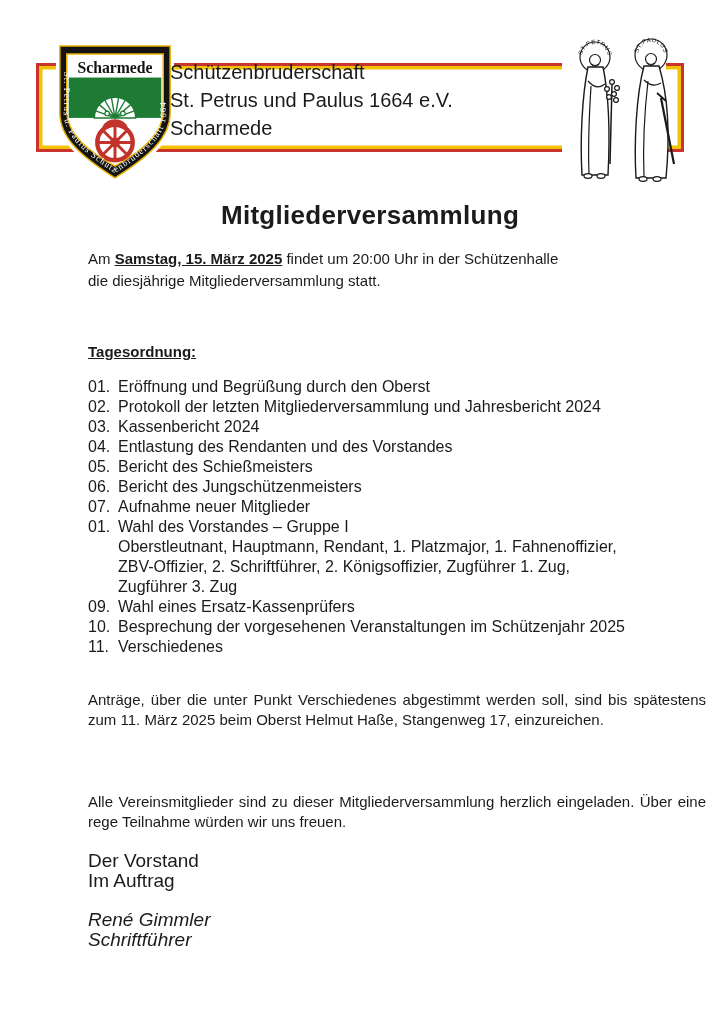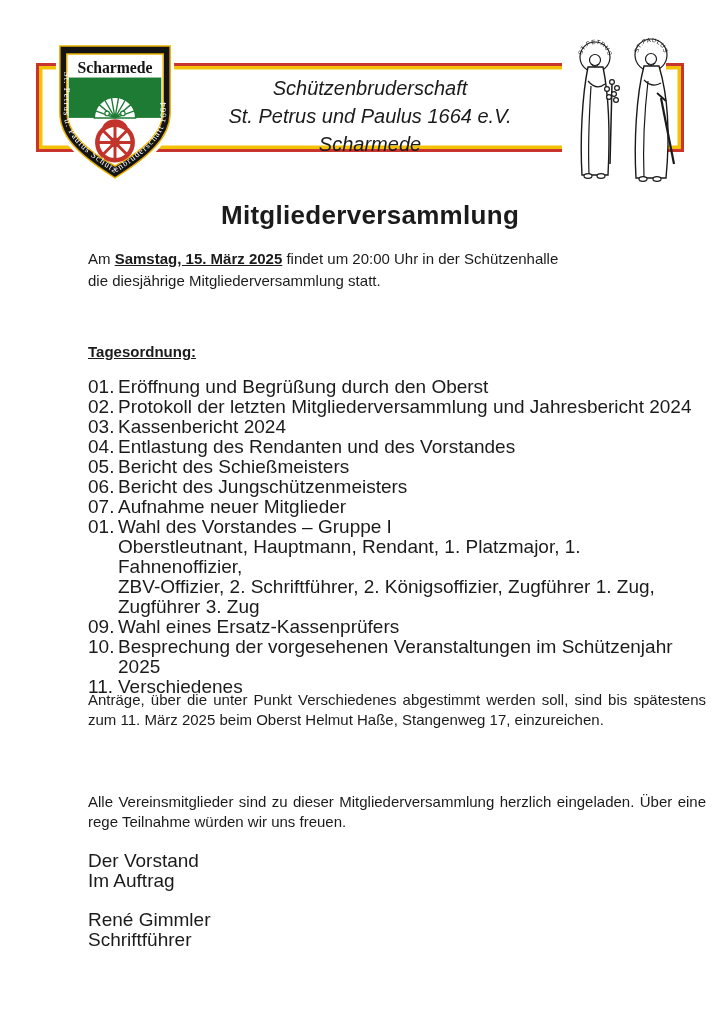--- a/index.html
+++ b/index.html
@@ -1,39 +1,39 @@
 <!DOCTYPE html>
 <html><head>
 <meta charset="utf-8">
 <style>
   html,body{margin:0;padding:0;background:#ffffff;}
   .page{position:relative;width:724px;height:1024px;background:#ffffff;overflow:hidden;
         font-family:"Liberation Sans","DejaVu Sans",sans-serif;color:#1b1b1b;}
   .hframe{position:absolute;left:36px;top:63px;width:648px;height:89px;box-sizing:border-box;
           border:3.5px solid #c9342c;box-shadow:inset 0 0 0 3.5px #f3c204;}
   .crest{position:absolute;left:52px;top:42px;width:126px;height:140px;}
-  .org{position:absolute;left:170px;top:74px;width:400px;text-align:center;
-       font-size:20px;line-height:28px;font-style:italic;}
+  .org{position:absolute;left:170px;top:58px;width:400px;text-align:left;
+       font-size:20px;line-height:28px;}
   .saints{position:absolute;left:558px;top:36px;width:132px;height:150px;}
   .title{position:absolute;left:18px;top:200px;width:704px;margin:0;text-align:center;
          font-size:26px;font-weight:bold;letter-spacing:0.3px;}
   .intro{position:absolute;left:88px;top:248px;width:620px;font-size:15px;line-height:22px;margin:0;}
   .bu{font-weight:bold;text-decoration:underline;}
   .agendahead{position:absolute;left:88px;top:343px;font-size:15px;text-align:center;}
-  .agenda{position:absolute;left:88px;top:377px;width:615px;font-size:19px;line-height:20px;}
+  .agenda{position:absolute;left:88px;top:377px;width:615px;font-size:16px;line-height:20px;}
   .arow{display:flex;}
   .anum{display:inline-block;width:30px;flex:0 0 30px;}
   .atxt{flex:1;}
   .para{position:absolute;left:88px;width:618px;font-size:15px;line-height:20px;
         text-align:justify;margin:0;}
   .p-sub{top:690px;}
   .p-inv{top:768px;margin-top:24px;}
   .sig{position:absolute;left:88px;font-size:19px;line-height:20px;}
   .sig1{top:851px;}
-  .sig2{top:910px;}
+  .sig2{top:910px;font-style:italic;}
 </style>
 </head>
 <body>
 
 <div class="page">
 
   <div class="hframe"></div>
 
   <svg class="crest" viewBox="0 0 128 142">
     <defs>

